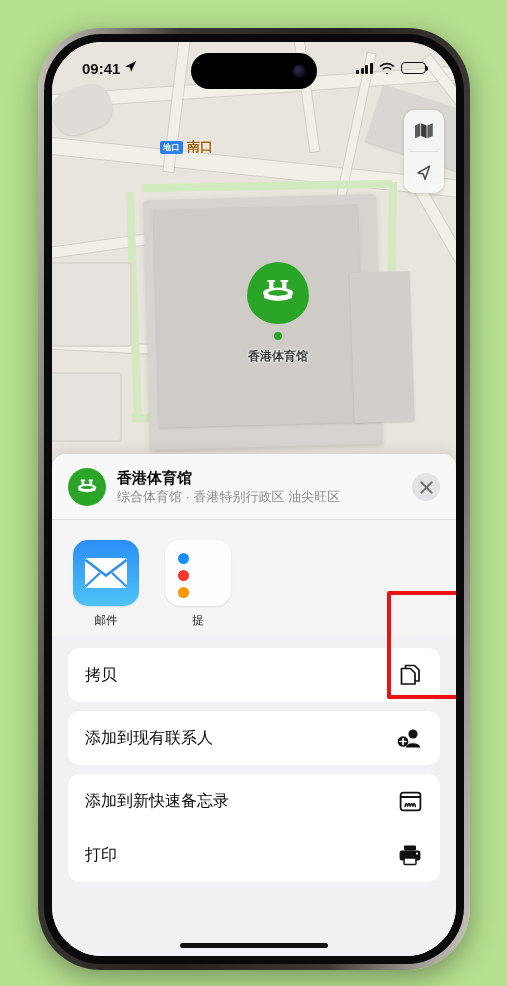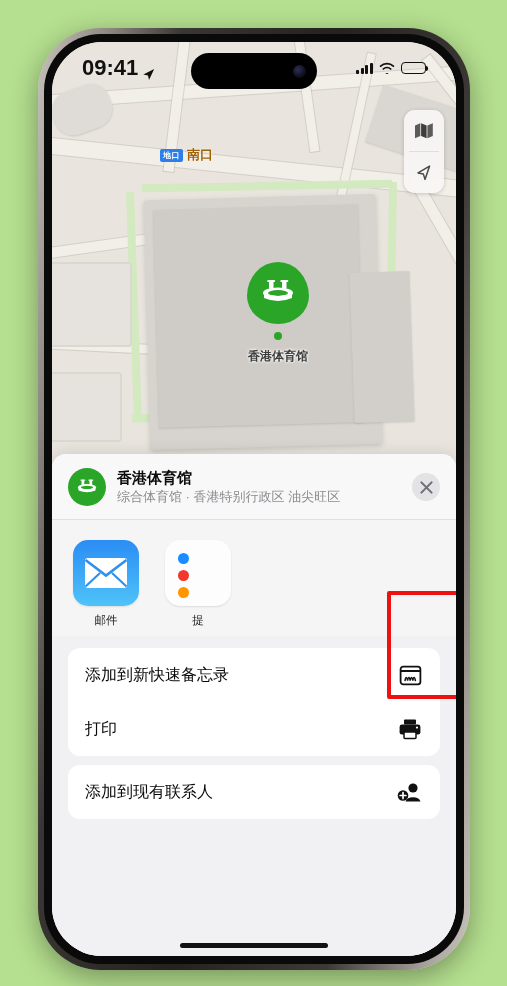--- a/index.html
+++ b/index.html
@@ -67,21 +67,21 @@
     border-radius: 3px;
     box-shadow: 0 2px 5px rgba(120,116,110,.3);
   }
   #coliseum-inner {
     left: 104px; top: 165px; width: 205px; height: 218px;
     background: #cfccc7; transform: rotate(-1.6deg);
   }
 
   
   #metro-label {
-    position: absolute; left: 108px; top: 104px;
+    position: absolute; left: 108px; top: 96px;
     display: flex; align-items: center; gap: 4px;
   }
   #metro-badge {
     background: #2c7fe8; color: #fff;
     font-size: 8px; line-height: 11px; font-weight: bold;
     padding: 1px 3px; border-radius: 2px; letter-spacing: .5px;
   }
   #metro-text {
     color: #a16207; font-size: 13px; font-weight: bold;
     text-shadow: 0 0 2px rgba(255,255,255,.85);
@@ -126,22 +126,22 @@
     text-shadow: 0 0 3px #fff, 0 0 3px #fff;
   }
 
   
   #status-bar {
     position: absolute; left: 0; top: 0; right: 0; height: 52px;
     display: flex; align-items: center; padding: 0 30px;
     z-index: 30;
   }
   #status-time-wrap {
-    display: flex; align-items: flex-end; gap: 4px;
-    font-size: 22px; font-weight: bold; color: #111;
+    display: flex; align-items: flex-start; gap: 4px;
+    font-size: 15px; font-weight: bold; color: #111;
   }
   #status-right {
     margin-left: auto; display: flex; align-items: center; gap: 6px;
   }
   #dynamic-island {
     position: absolute; left: 50%; top: 11px; transform: translateX(-50%);
     width: 126px; height: 36px; border-radius: 19px; background: #000;
     display: flex; align-items: center; justify-content: flex-end;
     padding-right: 11px; z-index: 31;
   }
@@ -401,59 +401,70 @@
               <div class="rem-dot" style="background:#1a8cff"></div>
               <div class="rem-dot" style="background:#f4362f"></div>
               <div class="rem-dot" style="background:#ff9500"></div>
             </div>
             <div class="app-label">提</div>
           </div>
         </div>
 
         <div id="action-list">
 
-
-
           <div class="action-group">
             <div class="action-row">
-              <span class="action-label">添加到新快速备忘录</span>
+              <span class="action-label">拷贝</span>
               <span class="action-icon">
-                <svg width="23" height="21" viewBox="0 0 23 21" aria-hidden="true">
-                  <rect x="1.6" y="1.6" width="19.8" height="17.8" rx="2.6" fill="none" stroke="#111" stroke-width="1.8"></rect>
-                  <path d="M1.8 6 h19.4" stroke="#111" stroke-width="1.8"></path>
-                  <path d="M6 15.5 q1.3-6 2.6 0 q1.3-6 2.6 0 q1.3-6 2.6 0 q1.3-6 2.6 0" fill="none" stroke="#111" stroke-width="1.5" stroke-linecap="round"></path>
+                <svg width="22" height="24" viewBox="0 0 22 24" aria-hidden="true">
+                  <path d="M2.5 5.5 h9 l4.5 4.5 v11 h-13.5 Z" fill="none" stroke="#111" stroke-width="1.7" stroke-linejoin="round"></path>
+                  <path d="M6.5 5.5 v-3 h9 L20 7 v11 h-4" fill="none" stroke="#111" stroke-width="1.7" stroke-linejoin="round"></path>
                 </svg>
               </span>
             </div>
-            <div class="action-row">
-              <span class="action-label">打印</span>
-              <span class="action-icon">
-                <svg width="24" height="22" viewBox="0 0 24 22" aria-hidden="true">
-                  <rect x="6" y="1.4" width="12" height="5" rx="1" fill="#111"></rect>
-                  <rect x="1.6" y="6.6" width="20.8" height="10" rx="2.4" fill="#111"></rect>
-                  <circle cx="19" cy="9.6" r="1.1" fill="#fff"></circle>
-                  <rect x="6" y="14" width="12" height="6.6" rx="1" fill="#fff" stroke="#111" stroke-width="1.5"></rect>
-                </svg>
-              </span>
-            </div>
-          </div>
+          </div>
+
 
           <div class="action-group">
             <div class="action-row">
               <span class="action-label">添加到现有联系人</span>
               <span class="action-icon">
                 <svg width="26" height="22" viewBox="0 0 26 22" aria-hidden="true">
                   <circle cx="16" cy="7" r="4.6" fill="#111"></circle>
                   <path d="M8.5 20.5 a7.8 5.8 0 0 1 15 0 Z" fill="#111"></path>
                   <circle cx="6" cy="14.5" r="5.3" fill="#111"></circle>
                   <path d="M6 11.6 v5.8 M3.1 14.5 h5.8" stroke="#fff" stroke-width="1.7" stroke-linecap="round"></path>
                 </svg>
               </span>
             </div>
           </div>
+
+          <div class="action-group">
+            <div class="action-row">
+              <span class="action-label">添加到新快速备忘录</span>
+              <span class="action-icon">
+                <svg width="23" height="21" viewBox="0 0 23 21" aria-hidden="true">
+                  <rect x="1.6" y="1.6" width="19.8" height="17.8" rx="2.6" fill="none" stroke="#111" stroke-width="1.8"></rect>
+                  <path d="M1.8 6 h19.4" stroke="#111" stroke-width="1.8"></path>
+                  <path d="M6 15.5 q1.3-6 2.6 0 q1.3-6 2.6 0 q1.3-6 2.6 0 q1.3-6 2.6 0" fill="none" stroke="#111" stroke-width="1.5" stroke-linecap="round"></path>
+                </svg>
+              </span>
+            </div>
+            <div class="action-row">
+              <span class="action-label">打印</span>
+              <span class="action-icon">
+                <svg width="24" height="22" viewBox="0 0 24 22" aria-hidden="true">
+                  <rect x="6" y="1.4" width="12" height="5" rx="1" fill="#111"></rect>
+                  <rect x="1.6" y="6.6" width="20.8" height="10" rx="2.4" fill="#111"></rect>
+                  <circle cx="19" cy="9.6" r="1.1" fill="#fff"></circle>
+                  <rect x="6" y="14" width="12" height="6.6" rx="1" fill="#fff" stroke="#111" stroke-width="1.5"></rect>
+                </svg>
+              </span>
+            </div>
+          </div>
         </div>
       </div>
 
       <div id="highlight-box"></div>
 
       <div id="home-indicator"></div>
     </div>
   </div>
 </div>
 

